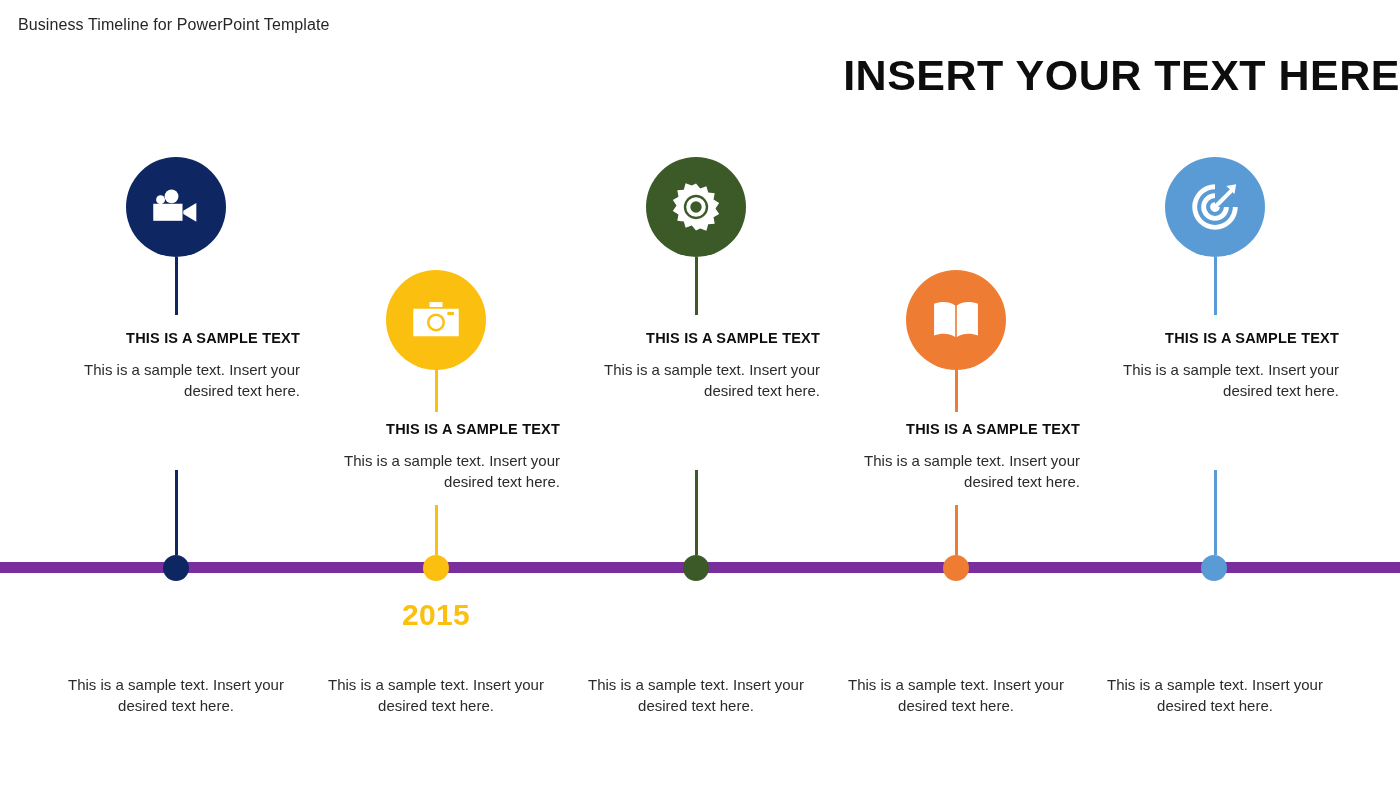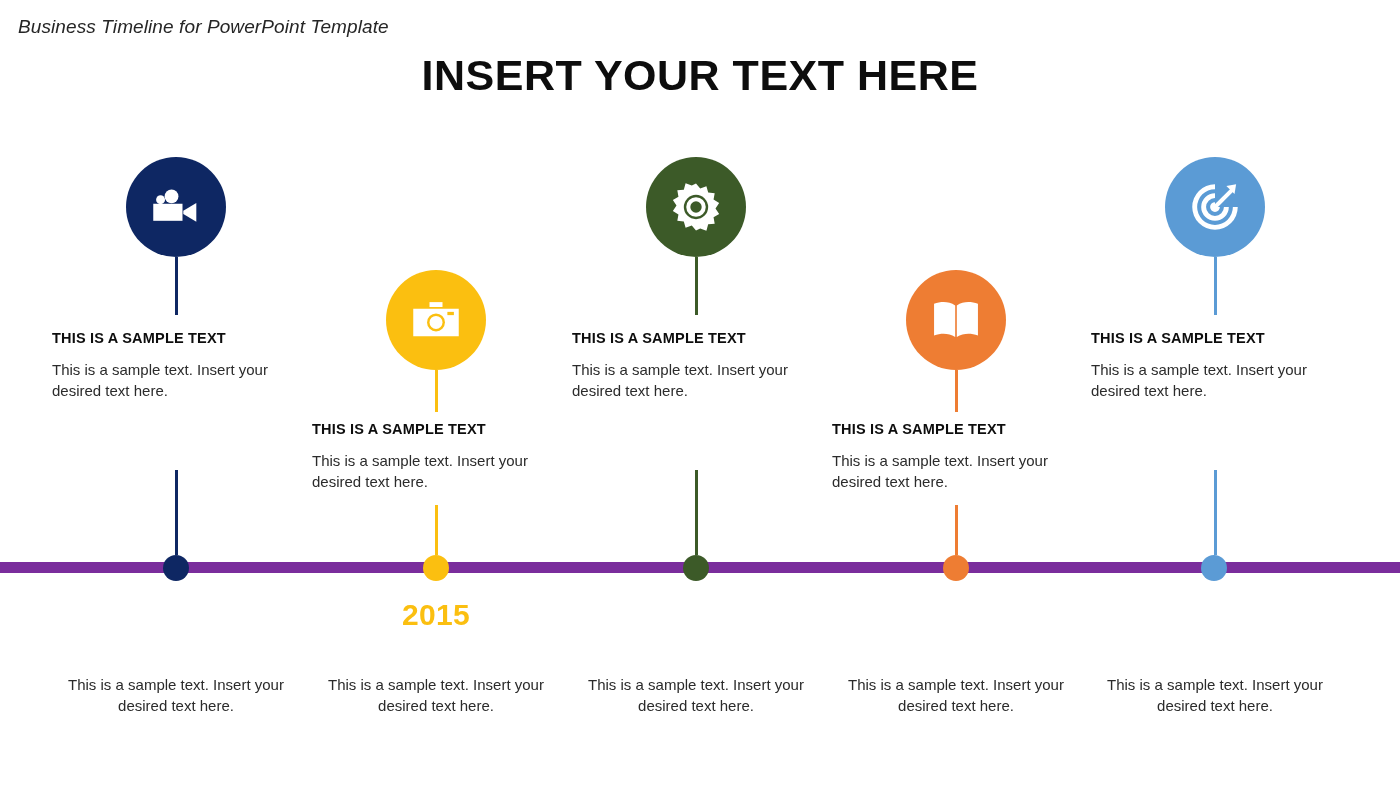--- a/index.html
+++ b/index.html
@@ -9,30 +9,29 @@
     font-family:"Liberation Sans", sans-serif;
     color:#1a1a1a;
     overflow:hidden;
     position:relative;
   }
 
   
   .doc-header {
     position:absolute;
     left:18px; top:16px;
-    font-size:19px;
+    font-size:16px;
     color:#262626;
     letter-spacing:.1px;
     white-space:nowrap;
-    font-style:italic;
   }
   .main-title {
     position:absolute;
     left:0; right:0; top:51px;
-    text-align:center;
+    text-align:right;
     font-size:43px;
     font-weight:bold;
     letter-spacing:.5px;
     color:#0d0d0d;
   }
 
   
   .axis-bar {
     position:absolute;
     left:0; right:0;
@@ -66,21 +65,21 @@
     position:absolute;
     left:50%;
     width:3px;
     margin-left:-1.5px;
   }
 
   
   .block {
     position:absolute;
     left:0; right:0;
-    text-align:left;
+    text-align:right;
     padding:0 6px;
   }
   .block-head {
     font-size:14.5px;
     font-weight:bold;
     color:#0d0d0d;
     letter-spacing:.2px;
     margin-bottom:13px;
     white-space:nowrap;
   }

